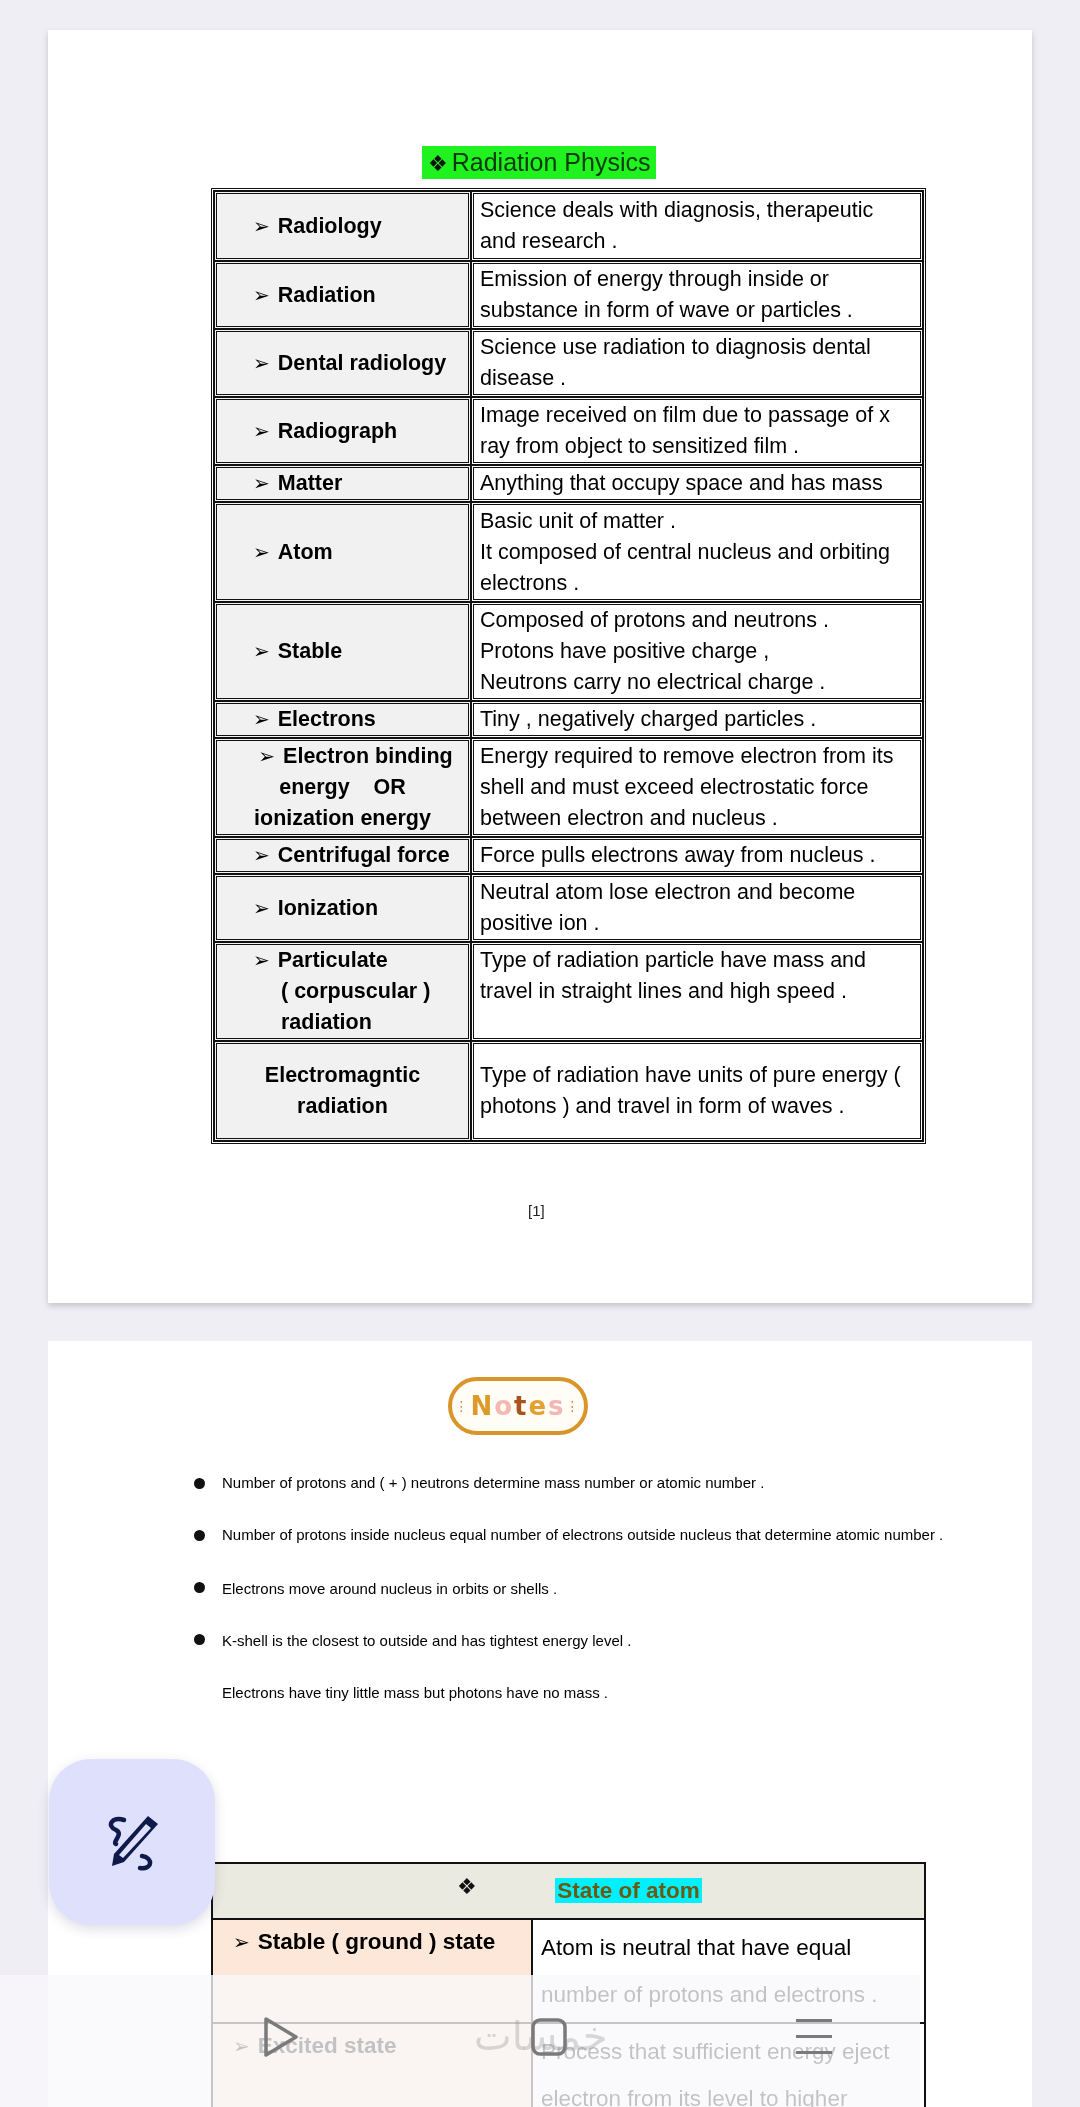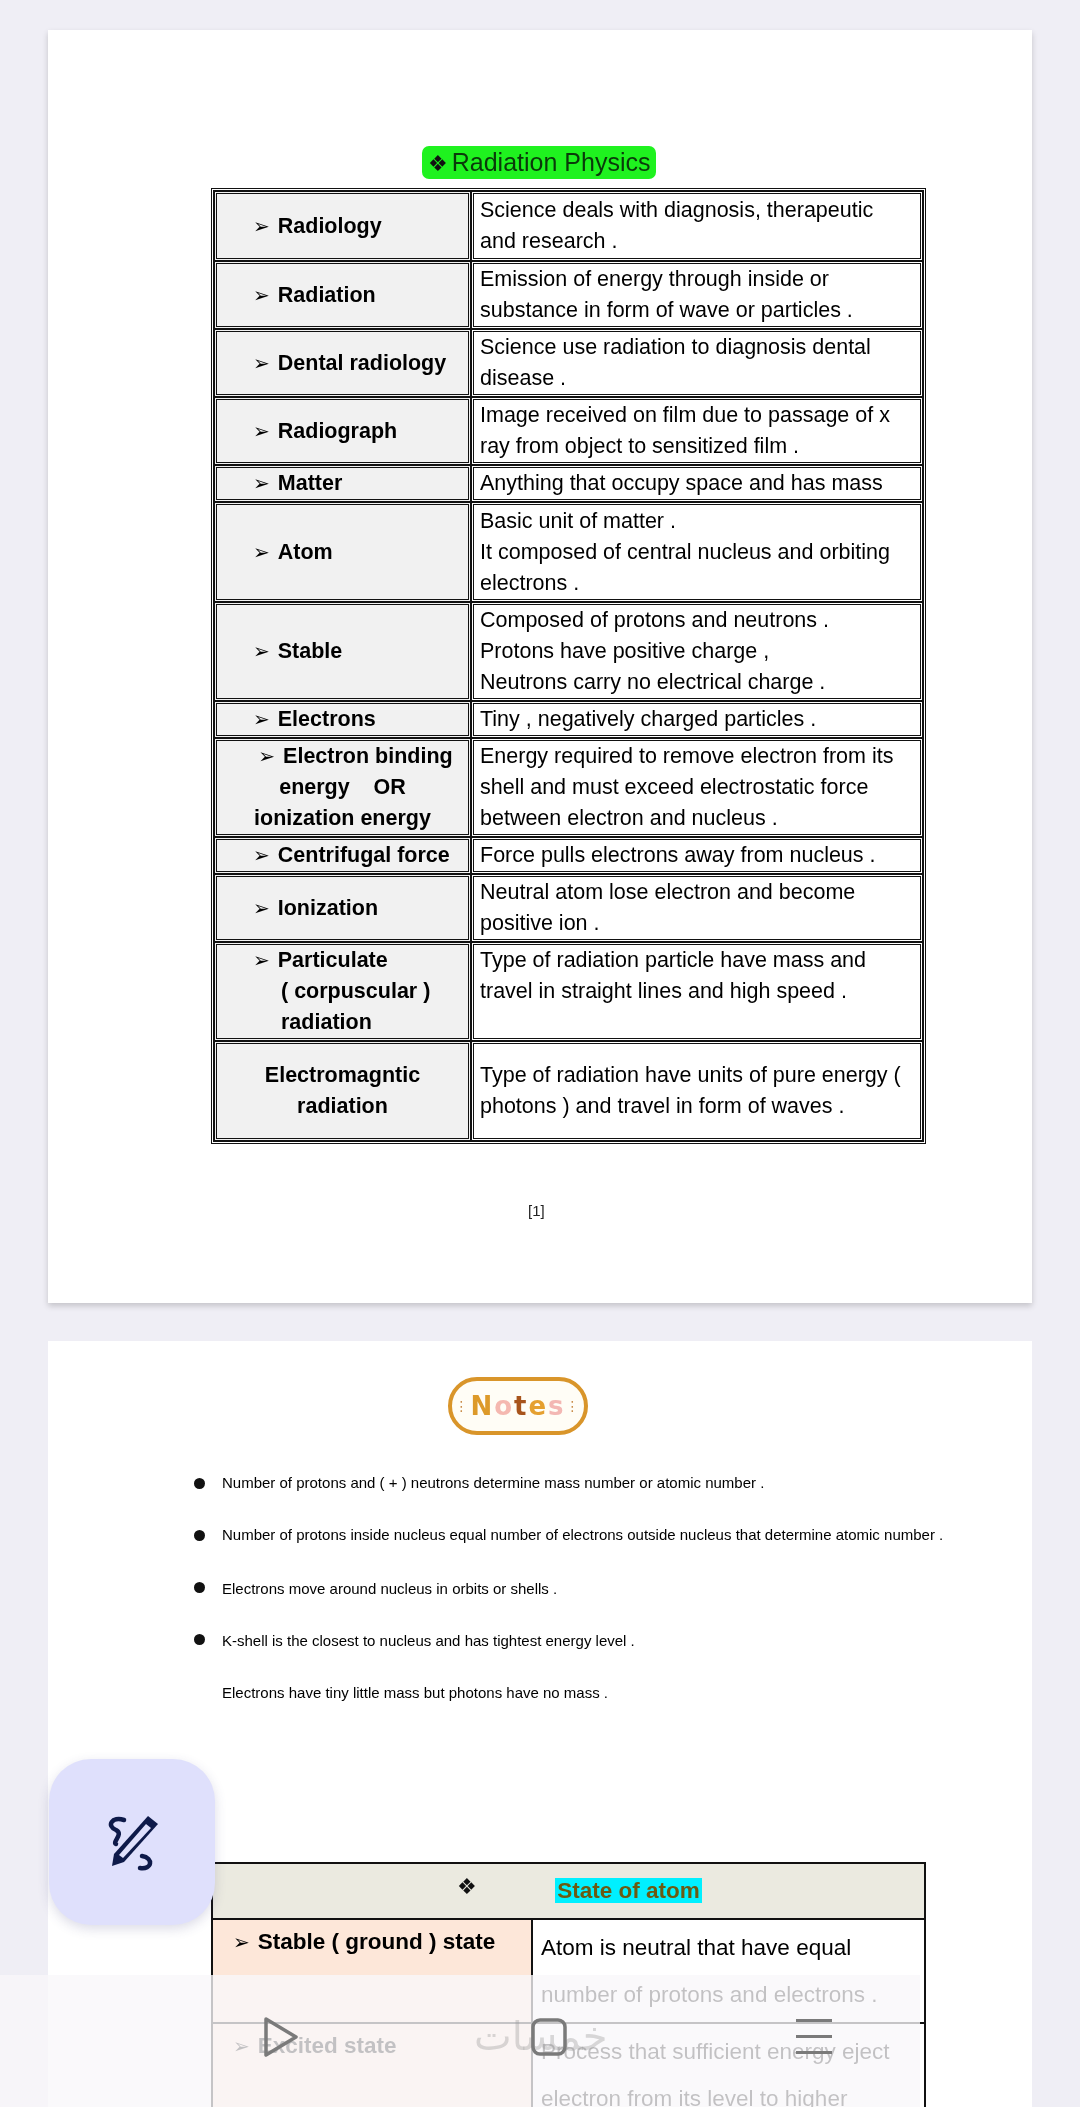--- a/index.html
+++ b/index.html
@@ -7,21 +7,20 @@
   body { position: relative; font-family: "Liberation Sans", sans-serif; color: #000; }
 
   .page { position: absolute; left: 48px; width: 984px; background: #ffffff; }
   .page1 { top: 30px; height: 1273px; box-shadow: 0 3px 6px rgba(0,0,0,0.18); }
   .page2 { top: 1341px; height: 800px; }
 
   .doc-title {
     position: absolute; left: 374px; top: 116px; height: 33px; padding: 0 6px;
     background: #1ff21f; font-size: 25px; line-height: 33px; color: #0a3a0a;
     white-space: nowrap;
-    border-radius: 7px;
   }
   .doc-title .dia { font-size: 22px; margin-right: 4px; color: #111; }
 
   table.term {
     position: absolute; left: 163px; top: 158px; width: 715px;
     border-collapse: separate; border-spacing: 0;
     border: 3px double #111;
     font-size: 21.5px; line-height: 31px;
   }
   table.term td { border: 3px double #111; vertical-align: middle; }
@@ -182,21 +181,21 @@
       <span class="t">t</span>
       <span class="e">e</span>
       <span class="s">s</span>
     <span class="spark">⋮</span>
   </div>
 
   <ul class="notes">
     <li class="bullet gap">Number of protons and ( + ) neutrons determine mass number or atomic number .</li>
     <li class="bullet gap">Number of protons inside nucleus equal number of electrons outside nucleus that determine atomic number .</li>
     <li class="bullet" style="line-height:52px">Electrons move around nucleus in orbits or shells .</li>
-    <li class="bullet" style="line-height:52px">K-shell is the closest to nucleus and has tightest energy level .</li>
+    <li class="bullet" style="line-height:52px">K-shell is the closest to outside and has tightest energy level .</li>
     <li style="line-height:52px">Electrons have tiny little mass but photons have no mass .</li>
   </ul>
 
   <table class="state">
     <tbody>
         <tr>
       <td class="state-head" colspan="2">
         <span class="dia">❖</span>
         <span class="hl">State of atom</span>
       </td>

